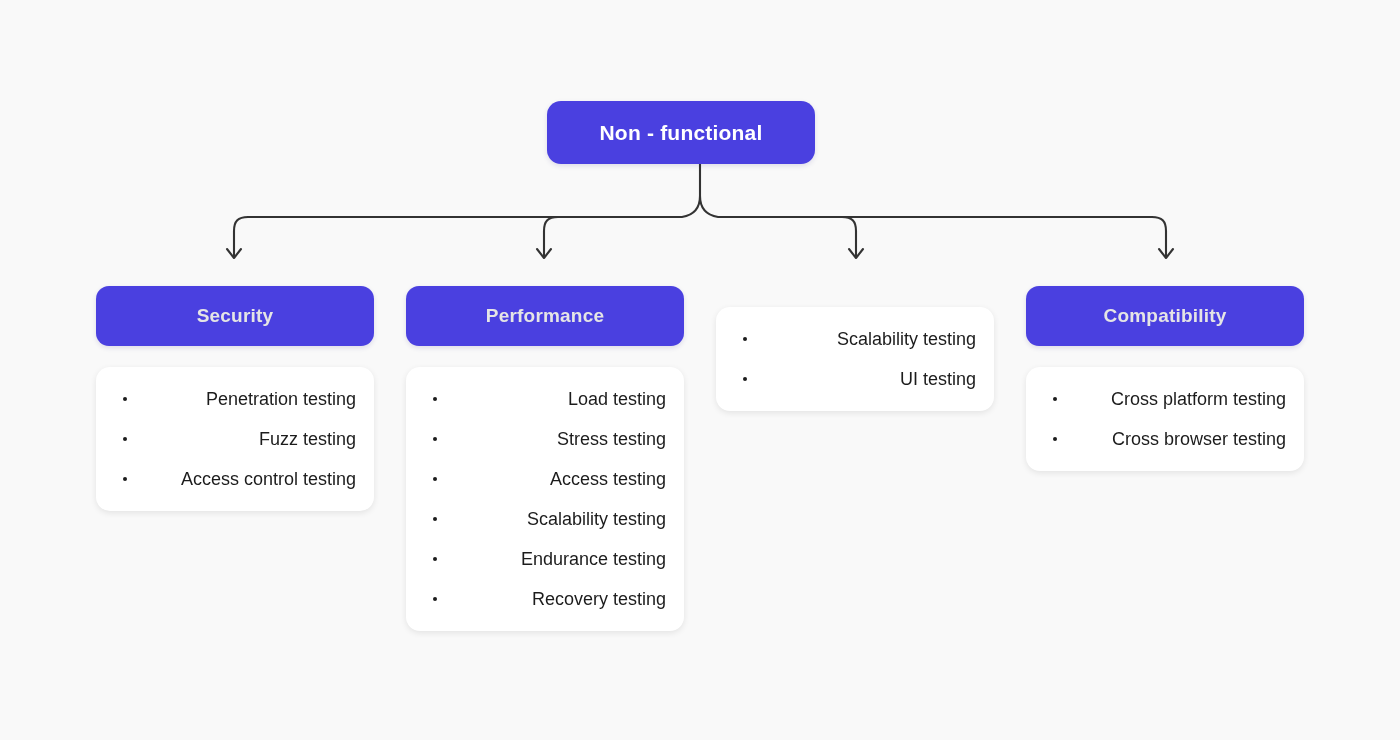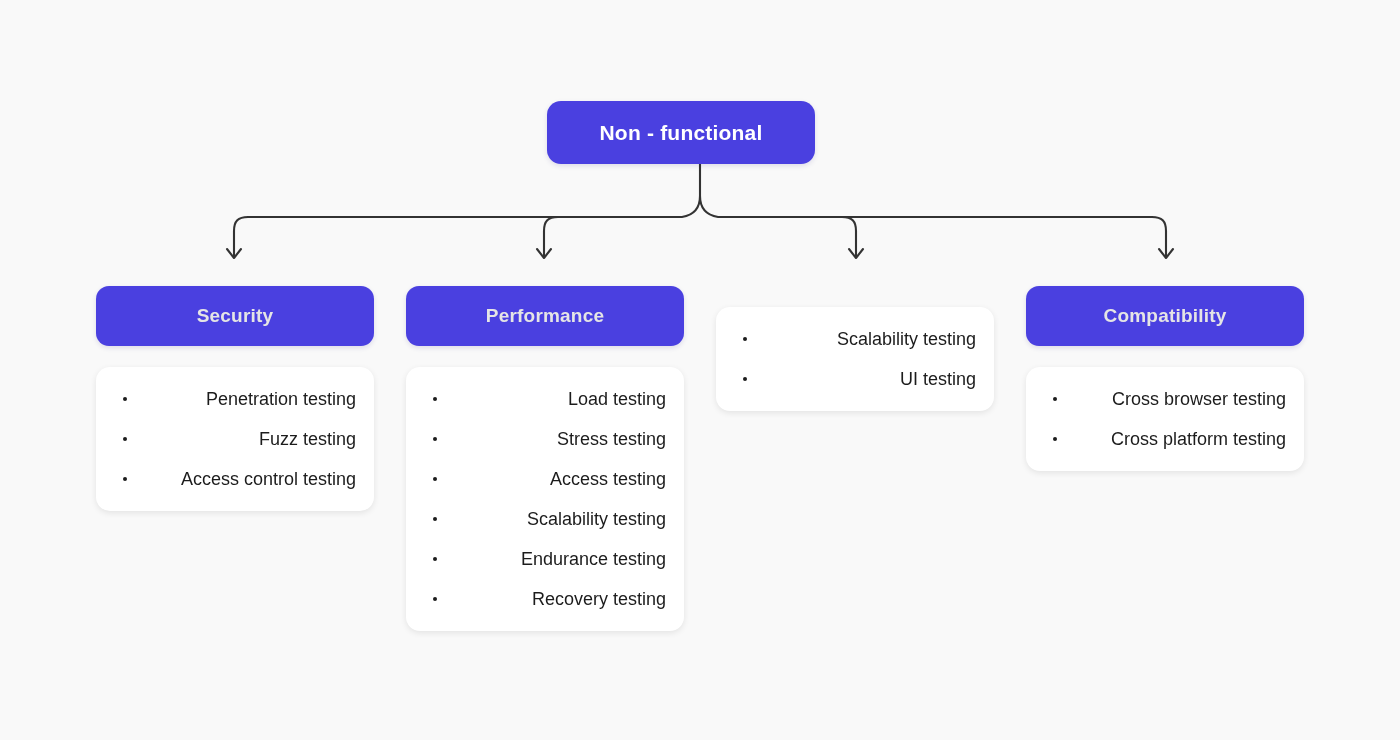--- a/index.html
+++ b/index.html
@@ -213,23 +213,23 @@
   </div>
 
   <div class="column" id="col-compatibility">
     <div class="cat-header">
       <span class="cat-label">Compatibility</span>
     </div>
     <div class="cat-card">
       <ul class="cat-list">
         <li>
           <span class="bullet"></span>
+          <span>Cross platform testing</span>
+        </li>
+        <li>
+          <span class="bullet"></span>
           <span>Cross browser testing</span>
         </li>
-        <li>
-          <span class="bullet"></span>
-          <span>Cross platform testing</span>
-        </li>
       </ul>
     </div>
   </div>
 
 </div>
 
 </body></html>

